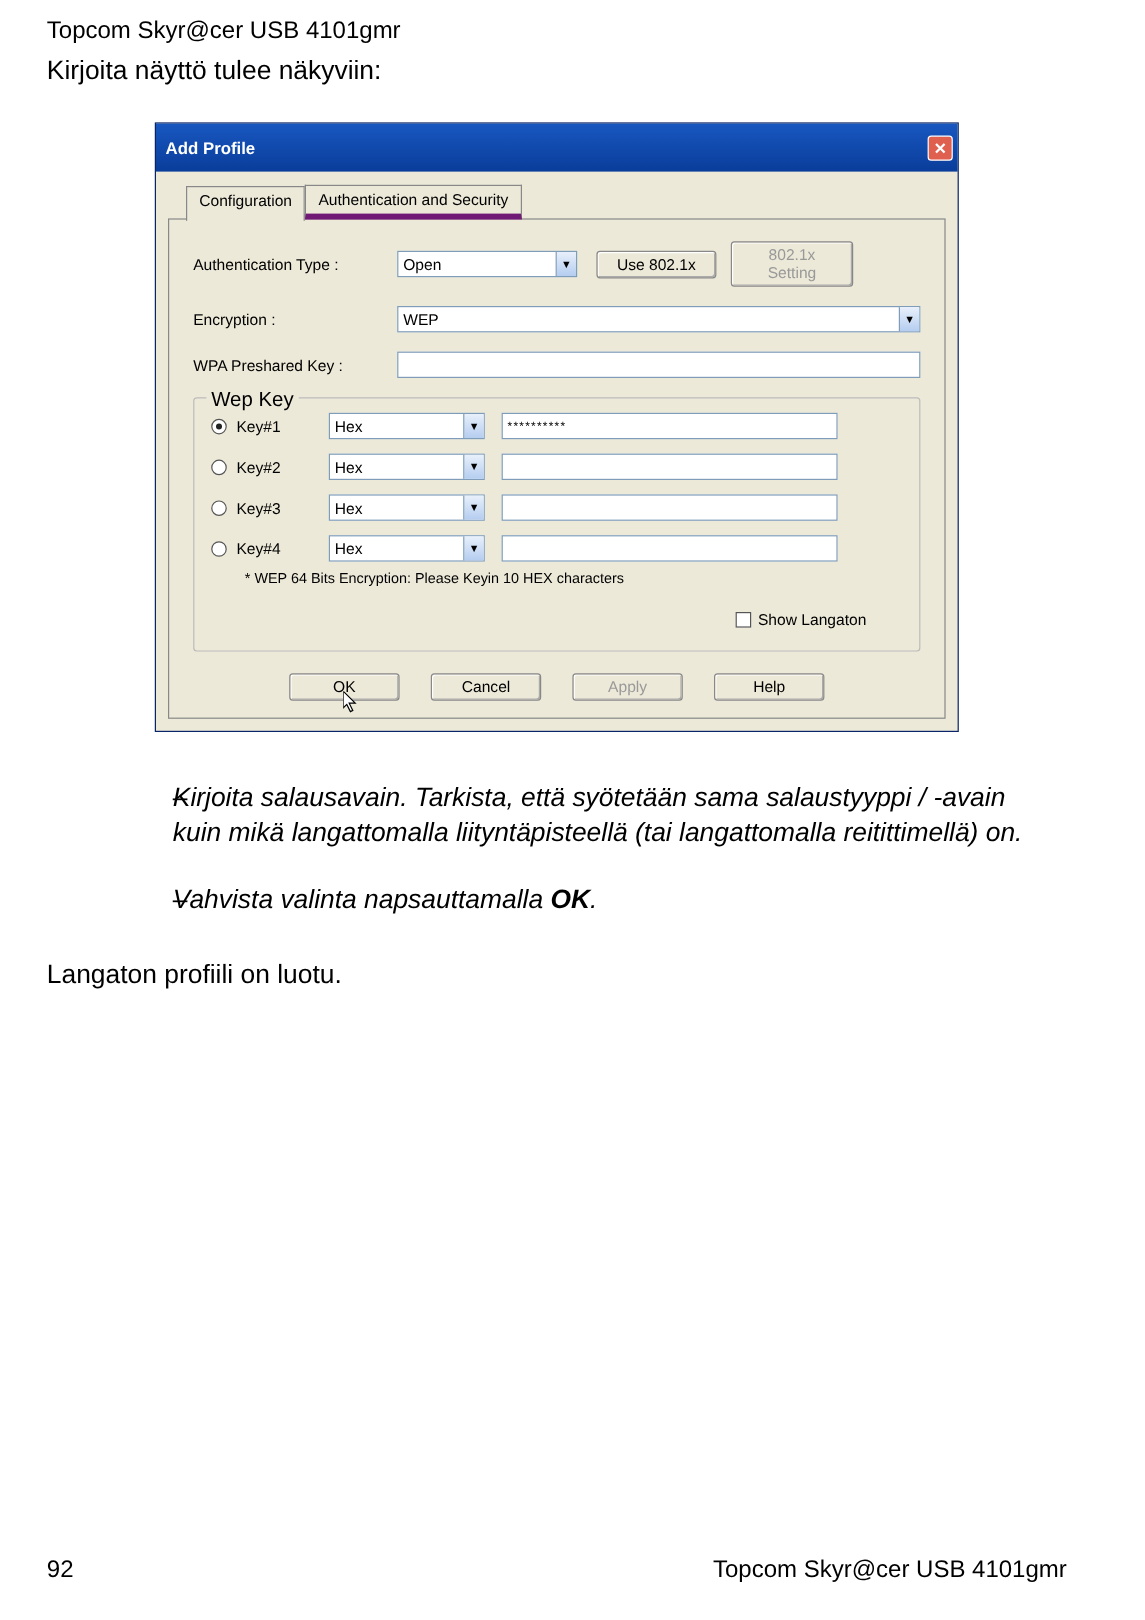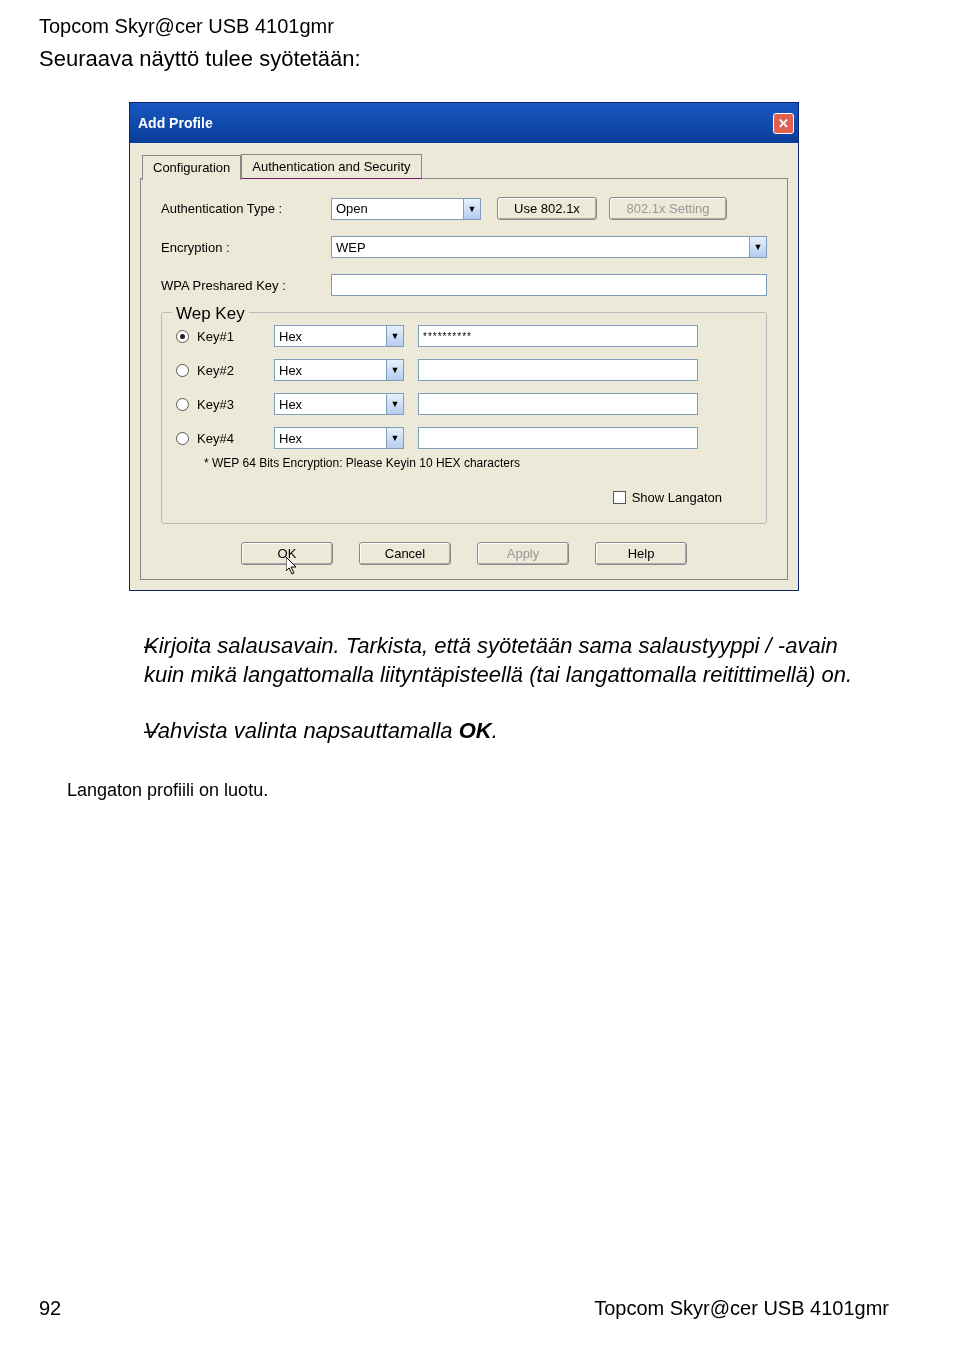--- a/index.html
+++ b/index.html
@@ -65,38 +65,38 @@
     color: #fff;
     font-weight: bold;
     font-size: 13px;
     line-height: 1;
   }
   .tabarea {
     padding: 10px 10px 10px 10px;
   }
   .tabs {
     display: flex;
-    margin-left: 2px;
+    margin-left: 15px;
   }
   .tab {
     font-size: 13px;
     padding: 4px 10px 4px 10px;
     border: 1px solid #888;
     border-bottom: none;
     background: #ece9d8;
     margin-right: 0;
     position: relative;
   }
   .tab.inactive {
     background: #ece9d8;
     top: 2px;
   }
   .tab.active {
     background: #ece9d8;
-    border-bottom: 1px solid #701a75;
+    border-bottom: 5px solid #701a75;
     z-index: 2;
     top: 1px;
   }
   .tab-body {
     border: 1px solid #888;
     padding: 18px 20px 14px 20px;
     background: #ece9d8;
     margin-top: 0;
   }
   .row {
@@ -227,38 +227,37 @@
     display: flex;
     margin-bottom: 26px;
   }
   .dash {
     width: 55px;
     padding-left: 105px;
     flex-shrink: 0;
   }
   .li-text { flex: 1; padding-right: 20px; font-style: italic; }
   .final {
-    font-size: 18px;
+    font-size: 22px;
     margin-top: 8px;
-    margin-left: 28px;
   }
   .footer {
     margin-top: auto;
     display: flex;
     justify-content: space-between;
     font-size: 20px;
     padding-top: 30px;
   }
 </style>
 </head>
 <body>
 
 <div class="page">
   <div class="header-line">Topcom Skyr@cer USB 4101gmr</div>
-  <div class="sub-line">Seuraava näyttö tulee syötetään:</div>
+  <div class="sub-line">Kirjoita näyttö tulee näkyviin:</div>
 
   <div class="dialog-wrap">
     <div class="dialog">
       <div class="titlebar">
         <span>Add Profile</span>
         <div class="close-btn">
           <span>✕</span>
         </div>
       </div>
       <div class="tabarea">
@@ -270,21 +269,21 @@
 
           <div class="row">
             <div class="lbl">Authentication Type :</div>
             <div class="combo" style="width:150px">
               <span>Open</span>
               <span class="arrow">▼</span>
             </div>
             <div style="width:16px"></div>
             <div class="winbtn" style="width:100px">Use 802.1x</div>
             <div style="width:12px"></div>
-            <div class="winbtn disabled" style="width:118px">802.1x Setting</div>
+            <div class="winbtn disabled" style="width:102px">802.1x Setting</div>
           </div>
 
           <div class="row">
             <div class="lbl">Encryption :</div>
             <div class="combo" style="flex:1">
               <span>WEP</span>
               <span class="arrow">▼</span>
             </div>
           </div>
 

